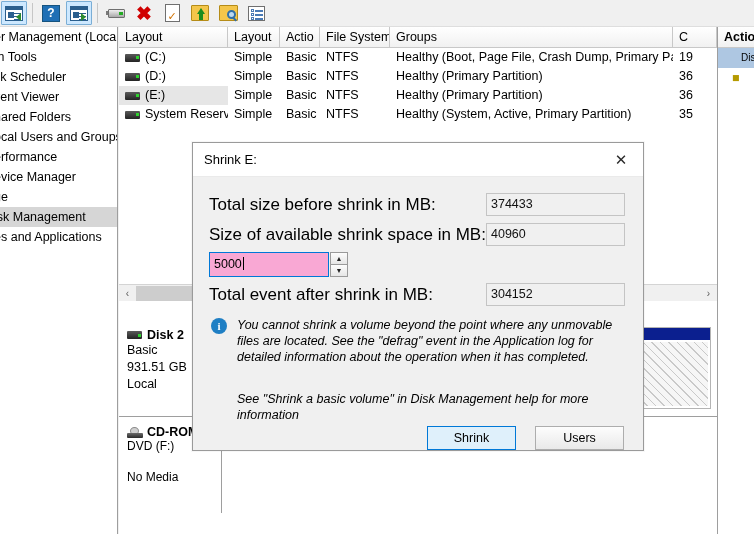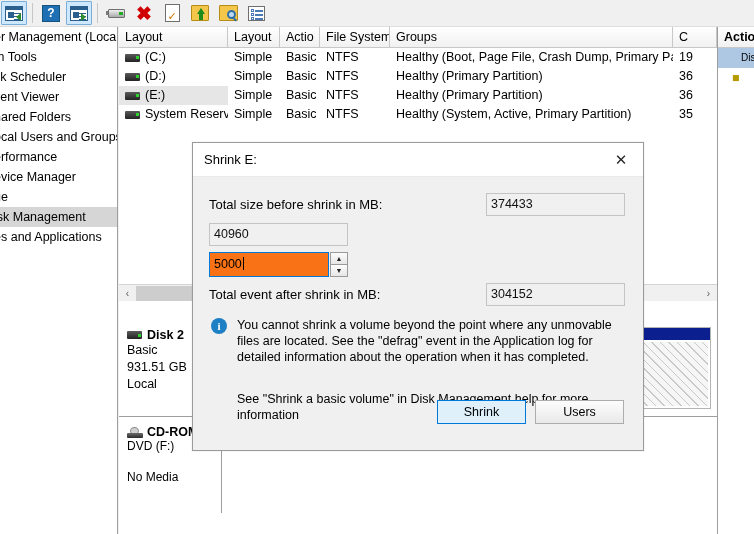--- a/index.html
+++ b/index.html
@@ -175,48 +175,48 @@
   }
   .dlg-title {
     height:34px; background:#ffffff; border-bottom:1px solid #eaeaea;
     display:flex; align-items:center;
   }
   .dlg-title .t { flex:1; padding-left:11px; font-size:13px; }
   .dlg-close { width:44px; height:33px; display:flex; align-items:center; justify-content:center;
                font-size:15px; color:#2a2a2a; }
   .dlg-body { position:relative; padding:13px 18px 0 16px; }
   .frow { display:flex; align-items:center; height:29px; margin-bottom:1px; }
-  .frow .flabel { flex:1; font-size:13px; }
+  .frow .flabel { flex:1; font-size:17px; }
   .fval {
     width:139px; height:23px; line-height:21px;
     background:#f0f0f0; border:1px solid #c4c4c4; color:#111;
     padding-left:4px; font-size:12.5px; overflow:hidden; white-space:nowrap;
   }
   .finput-wrap { display:flex; width:139px; }
   .finput {
     flex:1; height:25px; line-height:23px;
-    background:#f97316; border:1px solid #0078d7;
+    background:#f9a8d4; border:1px solid #0078d7;
     padding-left:4px; font-size:12.5px; position:relative; white-space:nowrap; overflow:hidden;
   }
   .caret { display:inline-block; width:1px; height:13px; background:#000; vertical-align:-2px; margin-left:1px; }
   .spin { width:18px; height:25px; display:flex; flex-direction:column; margin-left:1px; }
   .spin div { flex:1; background:linear-gradient(#fdfdfd,#e6e6e6); border:1px solid #9a9a9a;
               display:flex; align-items:center; justify-content:center; font-size:7px; color:#222; }
   .spin div:first-child { border-bottom:none; }
 
   .info-block { display:flex; margin-top:8px; padding-left:2px; }
   .info-icon { width:26px; flex:none; padding-top:1px; }
   .icirc { width:16px;height:16px;border-radius:50%;background:#1f7fc4;color:#fff;
            font-size:11px; font-weight:bold; font-family:"Liberation Serif",serif;
            display:flex; align-items:center; justify-content:center; }
-  .info-text { flex:1; font-size:12.5px; line-height:16px; }
+  .info-text { flex:1; font-size:12.5px; line-height:16px;font-style:italic; }
   .info-text .p2 { margin-top:26px; }
 
   .dlg-buttons { position:absolute; left:0; right:0; bottom:0; height:50px;
-                 display:flex; align-items:flex-start; justify-content:flex-end; padding-right:19px; gap:9px; }
+                 display:flex; align-items:flex-end; justify-content:flex-end; padding-right:19px; gap:19px; }
   .btn { width:89px; height:24px; font-size:12.5px; display:flex; align-items:center; justify-content:center;
          border:1px solid #adadad; background:linear-gradient(#fdfdfd,#e9e9e9); }
   .btn.default { border:1px solid #0078d7; background:#dff0fb; }
 </style>
 </head>
 <body>
 
 <div id="app">
 
   <div class="toolbar">
@@ -442,20 +442,21 @@
     </div>
 
     <div class="dlg-body">
 
       <div class="frow">
         <div class="flabel">Total size before shrink in MB:</div>
         <div class="fval">374433</div>
       </div>
 
       <div class="frow">
+        <div class="flabel">Size of available shrink space in MB:</div>
         <div class="fval">40960</div>
       </div>
 
       <div class="frow">
         <div class="finput-wrap">
           <div class="finput"><span>5000</span><span class="caret"></span></div>
           <div class="spin">
             <div>▲</div>
             <div>▼</div>
           </div>

